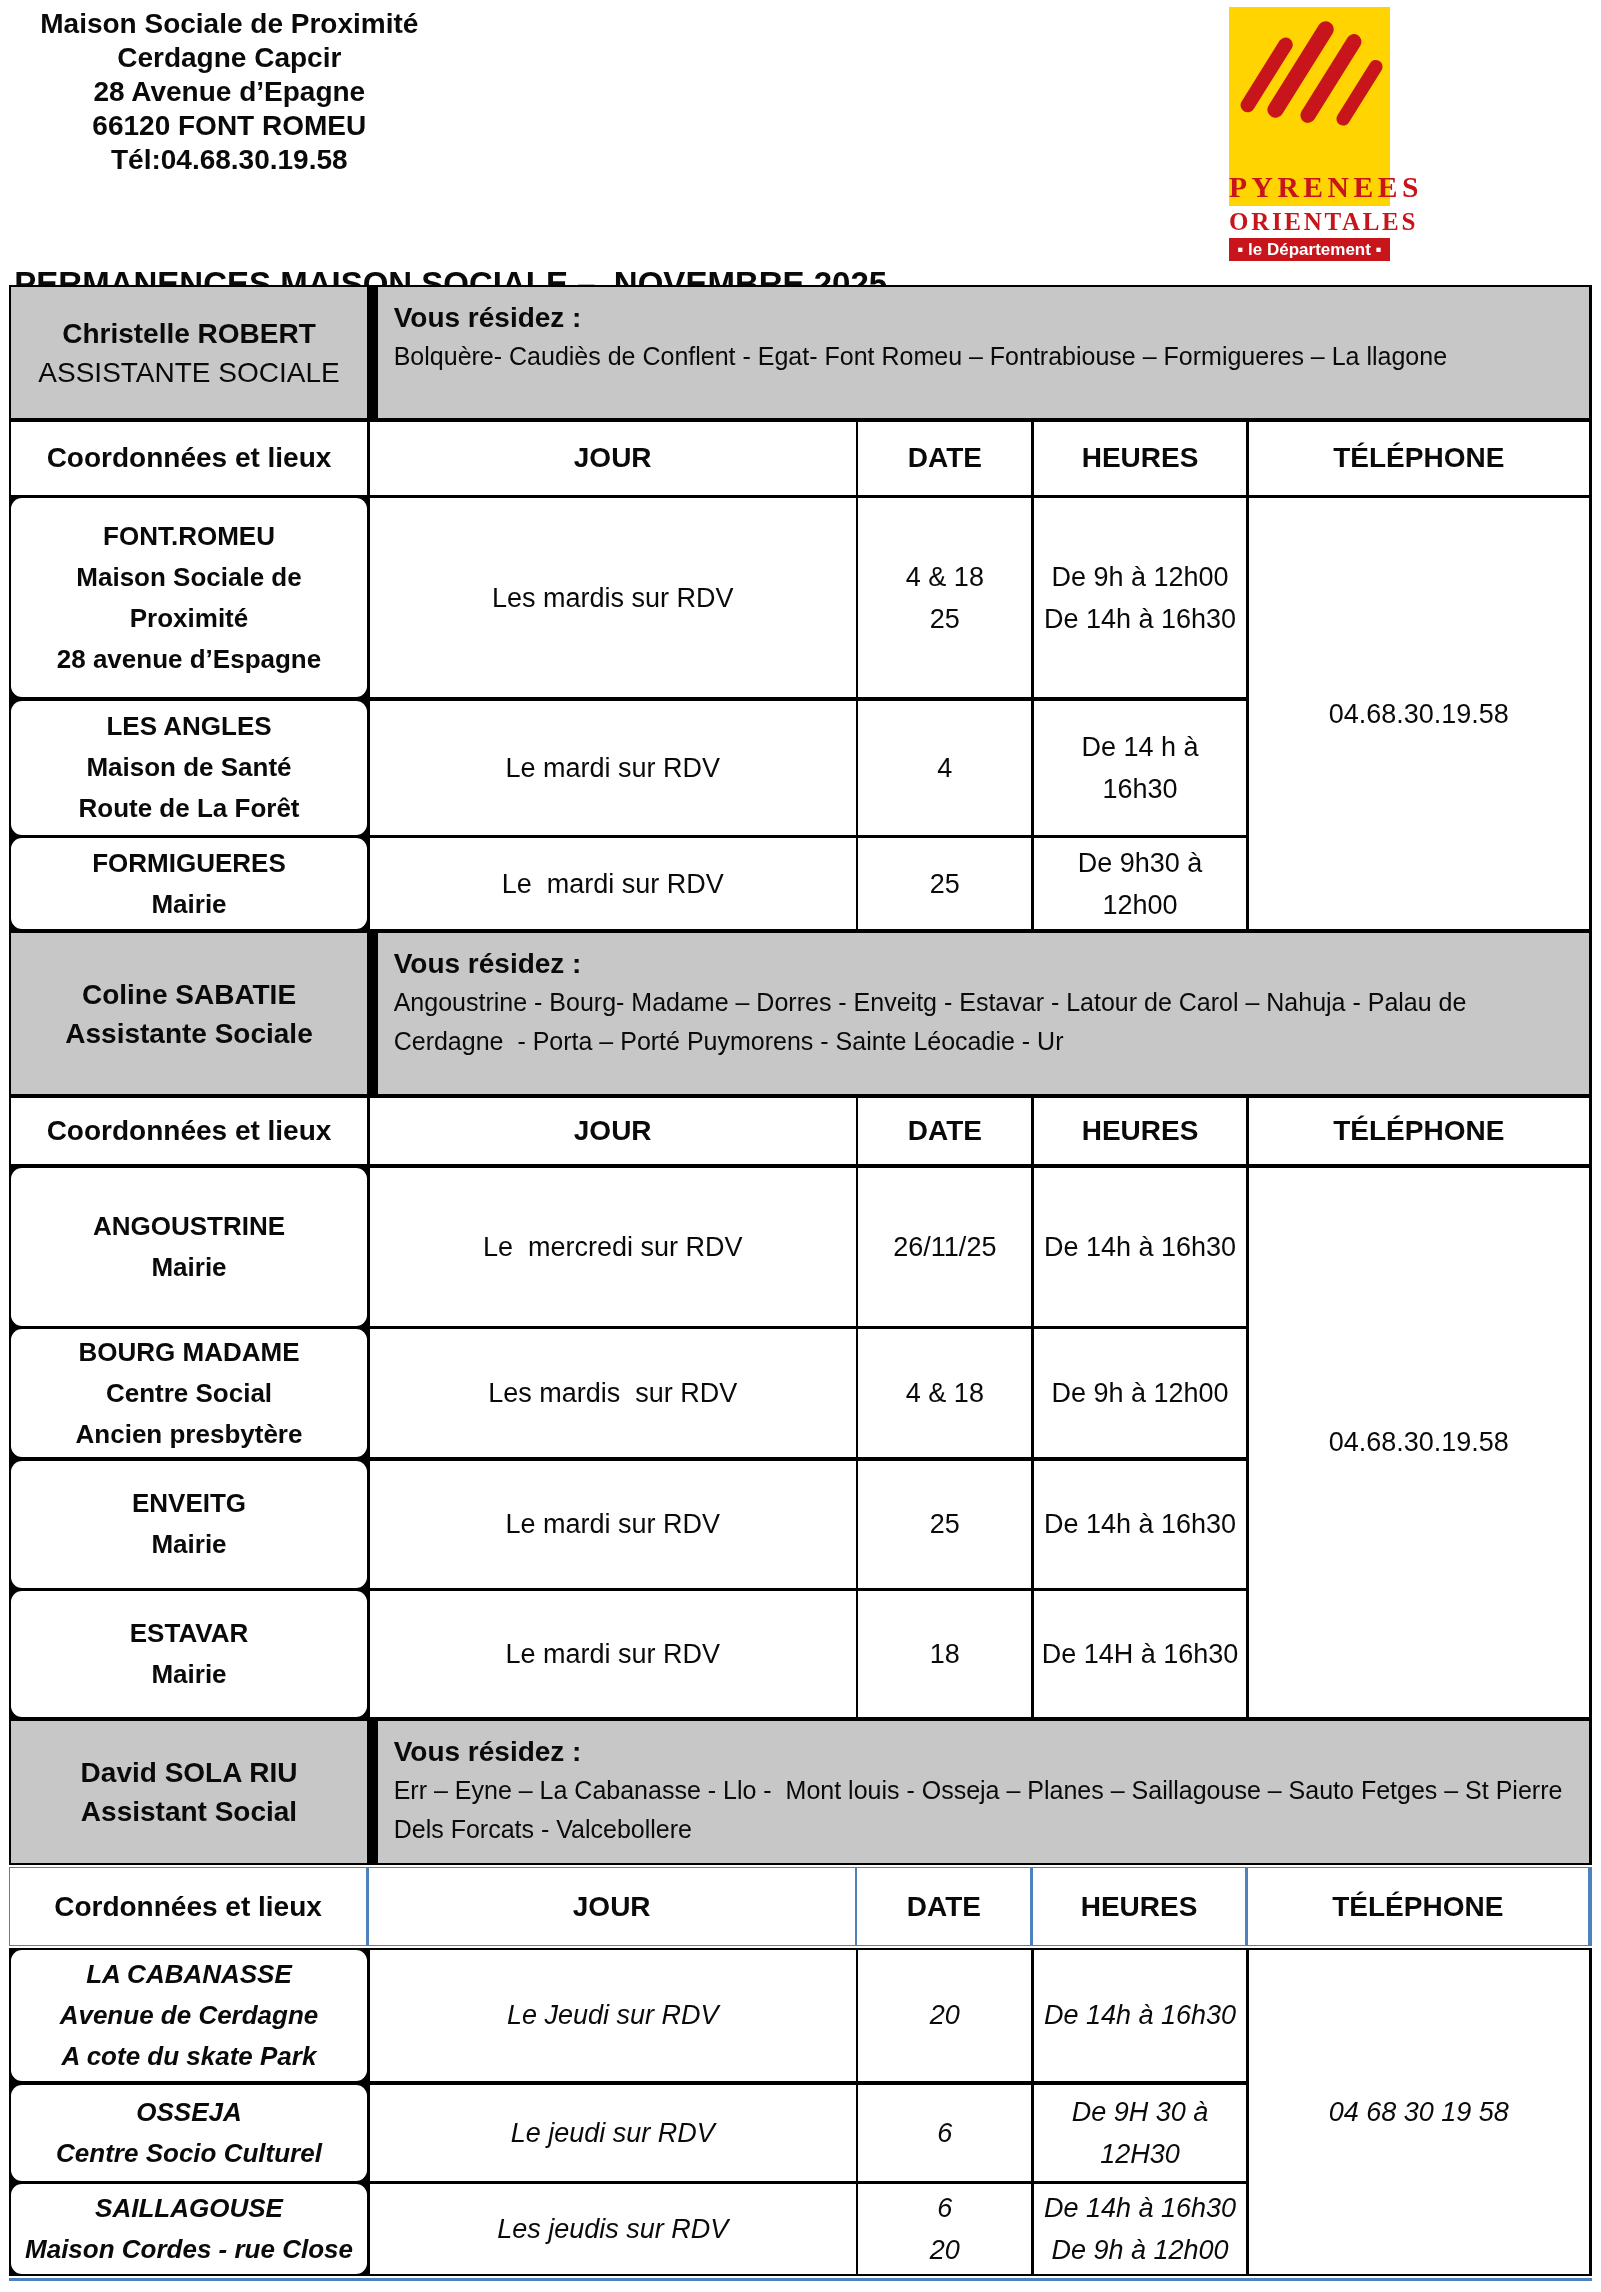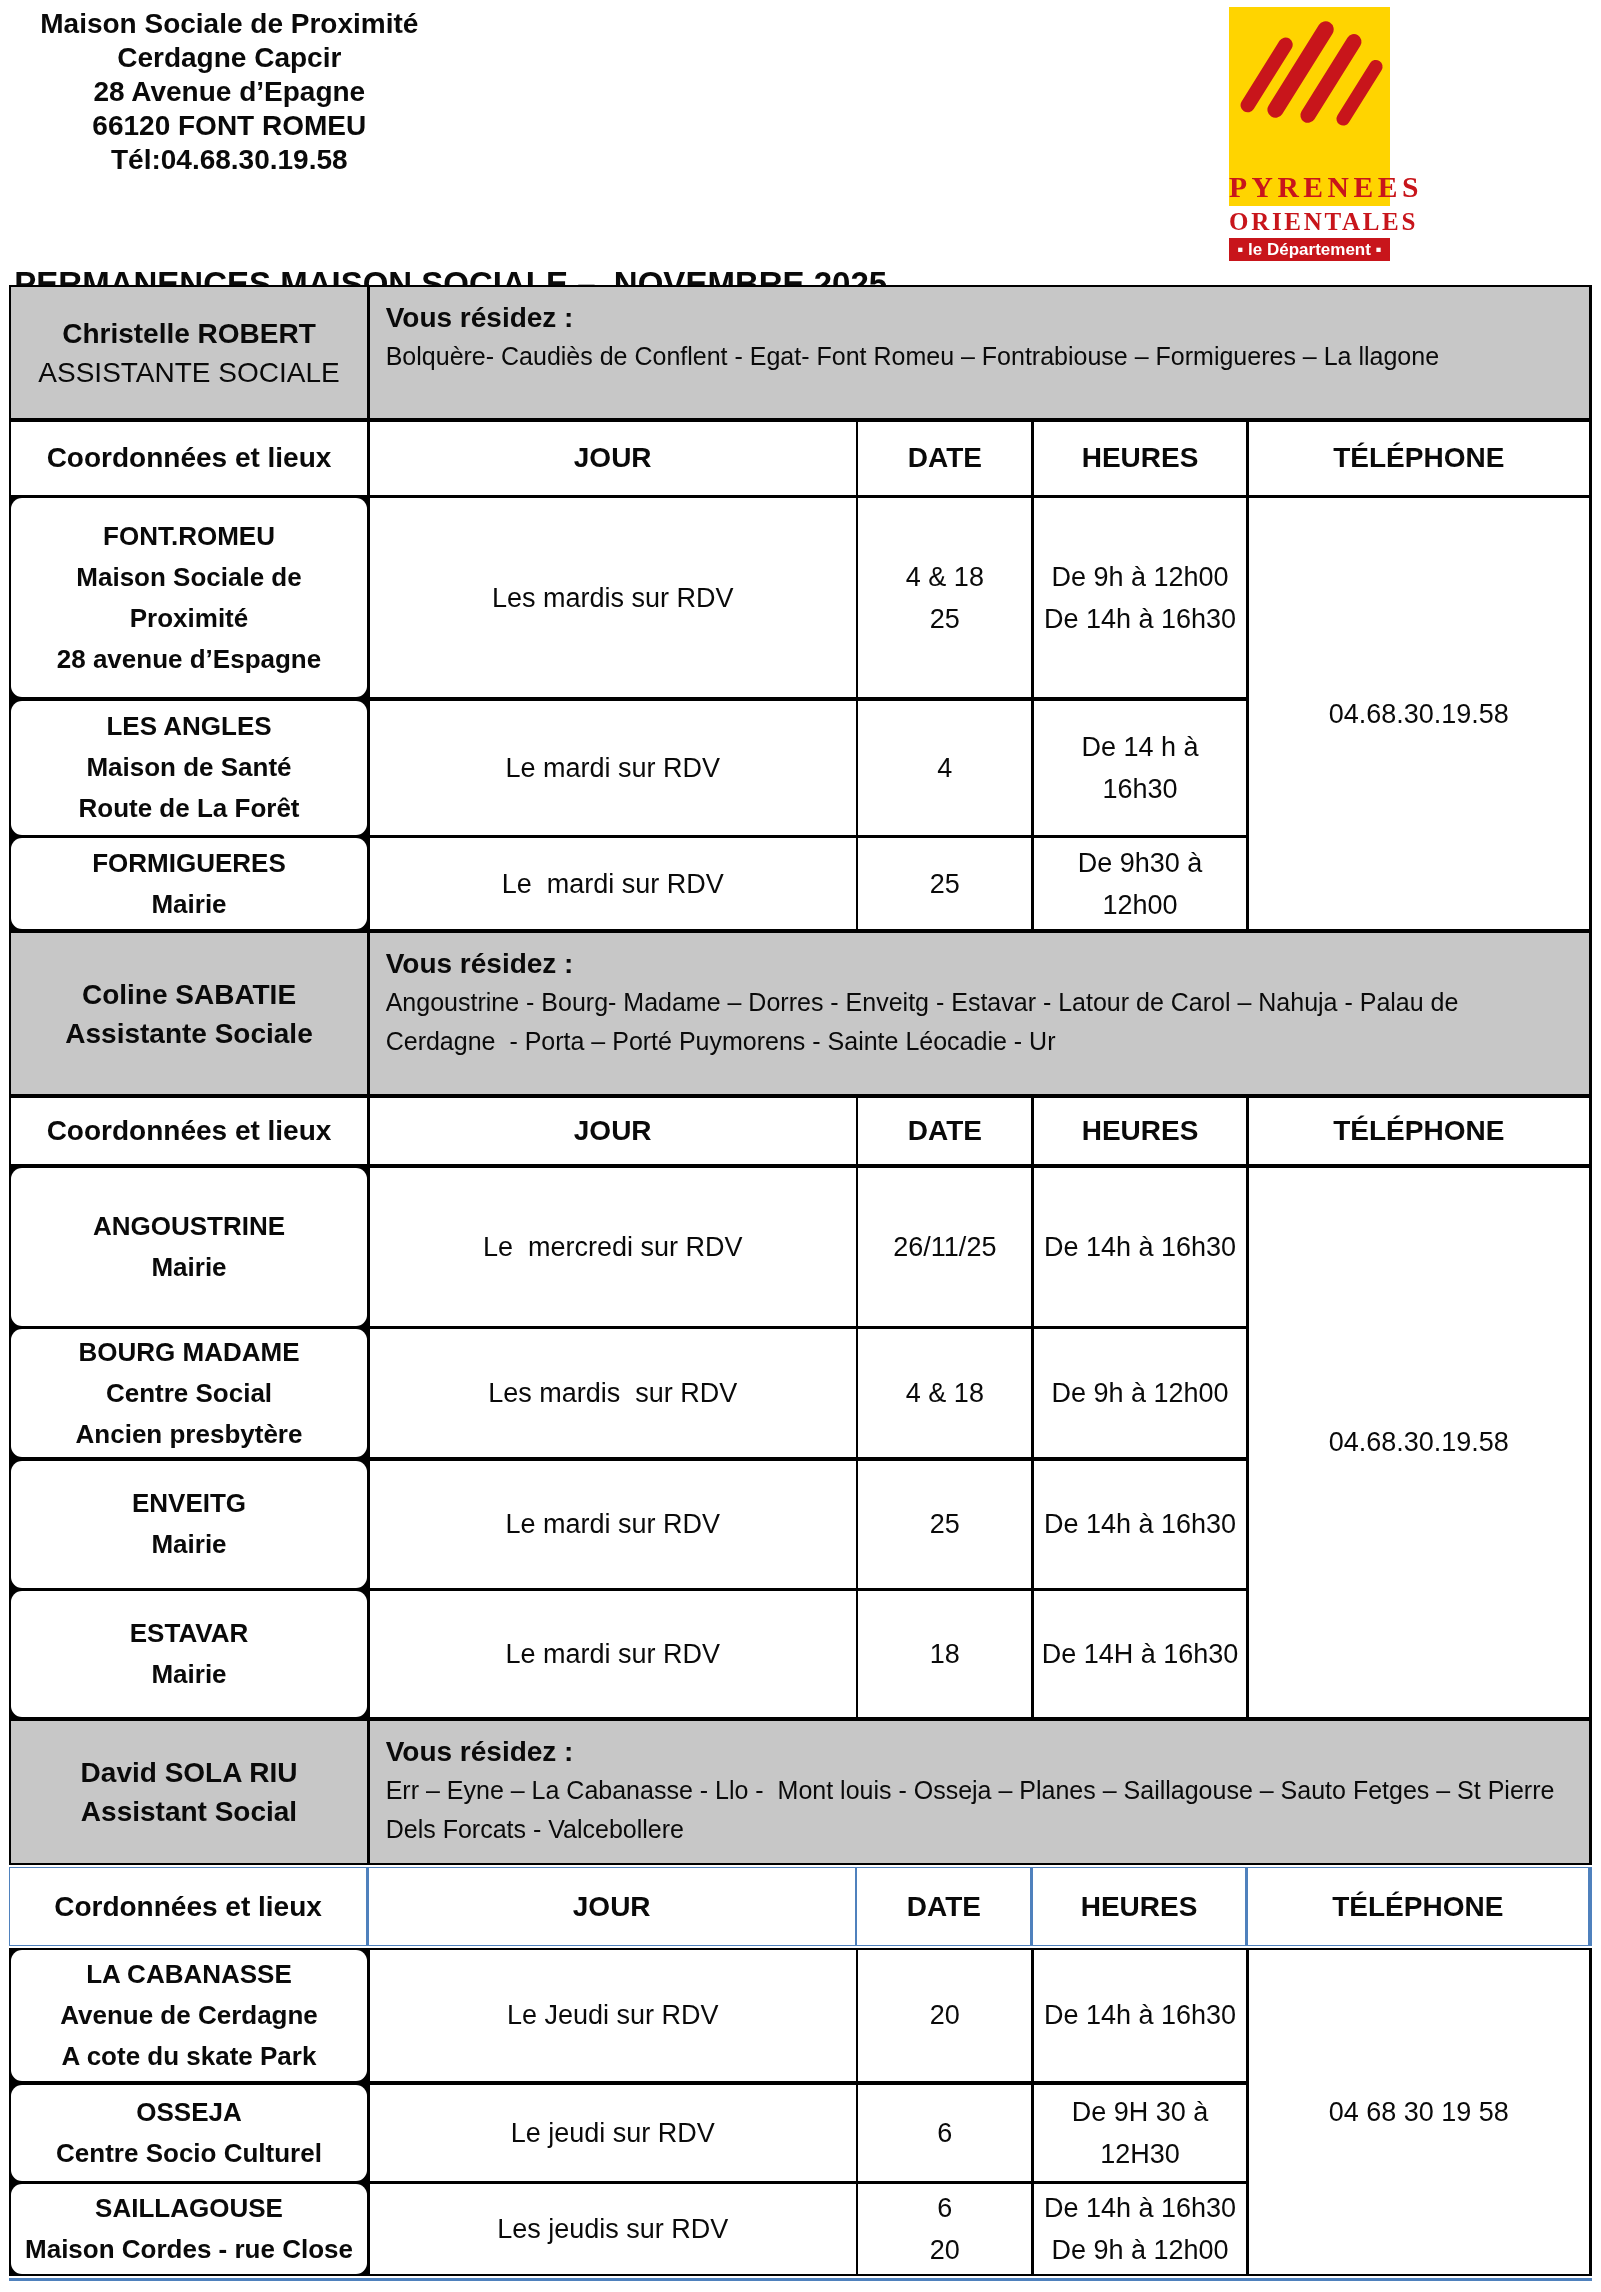--- a/index.html
+++ b/index.html
@@ -50,21 +50,21 @@
   .worker-cell{font-size:28px;line-height:39px;}
   .worker-name{font-weight:bold;}
   .worker-role-bold{font-weight:bold;}
   .resides-cell{align-items:flex-start;justify-content:flex-start;text-align:left;padding:10.7px 0 0 16px;box-sizing:border-box;}
   .resides-label{font-weight:bold;font-size:28px;line-height:39px;}
   .resides-line{font-size:25px;line-height:39px;white-space:pre-wrap;}
   .colhead{font-weight:bold;font-size:28px;}
   .loc-cell{font-weight:bold;font-size:26px;line-height:41px;padding:0 7.2px;box-sizing:border-box;border-radius:11px;}
   .nw{white-space:nowrap;}
   .body-text{font-size:27px;line-height:42px;white-space:pre-wrap;}
-  .span2{grid-column:2 / -1;}
+  .span2{grid-column:2 / -1;margin-left:8px;}
   
   .bluegrid{
     display:grid;
     grid-template-columns:356px 486px 173px 212px 340px;
     background:#4f81bd;gap:2.7px;border:1.8px solid #4f81bd;
     margin-top:1.8px;height:77px;
   }
   .bluegrid .cell{background:#fff;}
   .blue-sliver{height:9px;border-top:3.6px solid #4f81bd;margin-top:1.8px;}
 </style>
@@ -222,21 +222,21 @@
     </div>
 
     <div class="bluegrid">
       <div class="cell colhead">Cordonnées et lieux</div>
       <div class="cell colhead">JOUR</div>
       <div class="cell colhead">DATE</div>
       <div class="cell colhead">HEURES</div>
       <div class="cell colhead">TÉLÉPHONE</div>
     </div>
 
-    <div class="grid" style="grid-template-rows:131px 96px 90px;margin-top:1.8px;">
+    <div class="grid" style="grid-template-rows:131px 96px 90px;margin-top:1.8px;font-style:italic;">
       <div class="cell loc-cell">
         <div>LA CABANASSE</div>
         <div class="nw">Avenue de Cerdagne</div>
         <div class="nw">A cote du skate Park</div>
       </div>
       <div class="cell body-text">Le Jeudi sur RDV</div>
       <div class="cell body-text">20</div>
       <div class="cell body-text nw">De 14h à 16h30</div>
       <div class="cell body-text" style="grid-column:5;grid-row:1 / span 3;">04 68 30 19 58</div>
 

